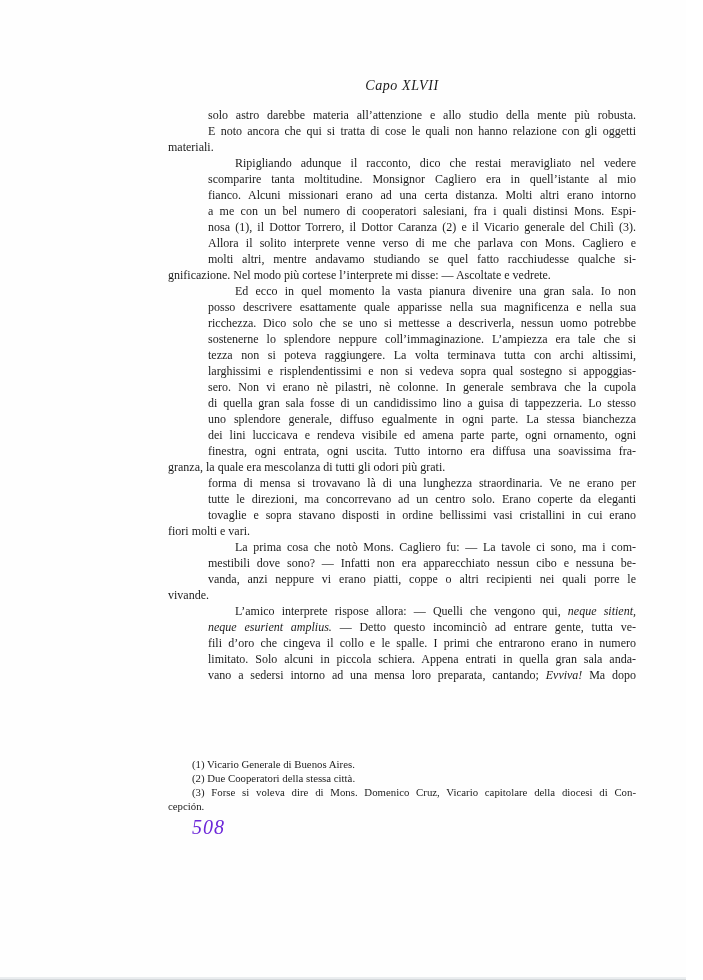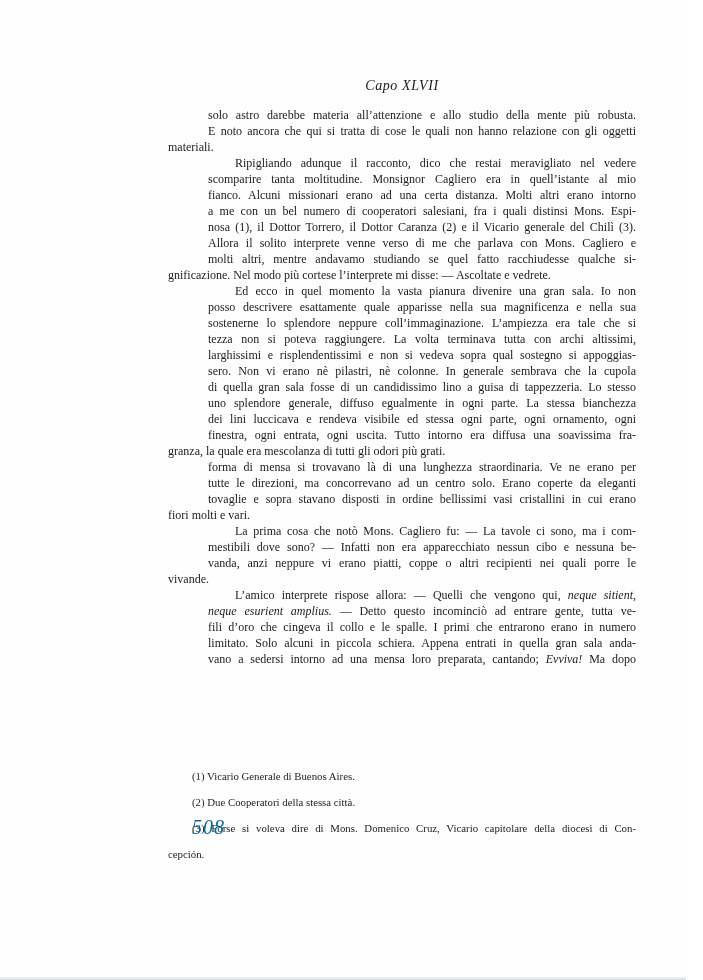--- a/index.html
+++ b/index.html
@@ -43,35 +43,34 @@
   .it { font-style: italic; }
   .footnotes {
     position: absolute;
     top: 757px;
     left: 168px;
     width: 468px;
   }
   .fn-line {
     line-height: 14px;
     font-size: 10.8px;
-    margin-top: 12px;
   }
   .fn-line.indent { text-indent: 24px; }
   .fn-line.just {
     text-align: justify;
     text-align-last: justify;
   }
   .page-number {
     position: absolute;
     top: 816px;
     left: 192px;
     font-size: 20px;
     font-style: italic;
     letter-spacing: 1px;
-    color: #0369a1;
+    color: #6d28d9;
   }
   .bottom-edge {
     position: absolute;
     bottom: 0;
     left: 0;
     width: 100%;
     height: 3px;
     background: #eaedef;
     border-bottom: 1px solid #d6dadd;
     box-sizing: border-box;
@@ -90,27 +89,28 @@
       <div class="line indent just">Ripigliando adunque il racconto, dico che restai meravigliato nel vedere</div>
       <div class="line just">scomparire tanta moltitudine. Monsignor Cagliero era in quell’istante al mio</div>
       <div class="line just">fianco. Alcuni missionari erano ad una certa distanza. Molti altri erano intorno</div>
       <div class="line just">a me con un bel numero di cooperatori salesiani, fra i quali distinsi Mons. Espi-</div>
       <div class="line just">nosa (1), il Dottor Torrero, il Dottor Caranza (2) e il Vicario generale del Chilì (3).</div>
       <div class="line just">Allora il solito interprete venne verso di me che parlava con Mons. Cagliero e</div>
       <div class="line just">molti altri, mentre andavamo studiando se quel fatto racchiudesse qualche si-</div>
       <div class="line">gnificazione. Nel modo più cortese l’interprete mi disse: — Ascoltate e vedrete.</div>
       <div class="line indent just">Ed ecco in quel momento la vasta pianura divenire una gran sala. Io non</div>
       <div class="line just">posso descrivere esattamente quale apparisse nella sua magnificenza e nella sua</div>
+      <div class="line just">ricchezza. Dico solo che se uno si mettesse a descriverla, nessun uomo potrebbe</div>
       <div class="line just">sostenerne lo splendore neppure coll’immaginazione. L’ampiezza era tale che si</div>
       <div class="line just">tezza non si poteva raggiungere. La volta terminava tutta con archi altissimi,</div>
       <div class="line just">larghissimi e risplendentissimi e non si vedeva sopra qual sostegno si appoggias-</div>
       <div class="line just">sero. Non vi erano nè pilastri, nè colonne. In generale sembrava che la cupola</div>
       <div class="line just">di quella gran sala fosse di un candidissimo lino a guisa di tappezzeria. Lo stesso</div>
       <div class="line just">uno splendore generale, diffuso egualmente in ogni parte. La stessa bianchezza</div>
-      <div class="line just">dei lini luccicava e rendeva visibile ed stessa ogni parte, ogni ornamento, ogni</div>
+      <div class="line just">dei lini luccicava e rendeva visibile ed amena parte parte, ogni ornamento, ogni</div>
       <div class="line just">finestra, ogni entrata, ogni uscita. Tutto intorno era diffusa una soavissima fra-</div>
       <div class="line">granza, la quale era mescolanza di tutti gli odori più grati.</div>
       <div class="line just">forma di mensa si trovavano là di una lunghezza straordinaria. Ve ne erano per</div>
       <div class="line just">tutte le direzioni, ma concorrevano ad un centro solo. Erano coperte da eleganti</div>
       <div class="line just">tovaglie e sopra stavano disposti in ordine bellissimi vasi cristallini in cui erano</div>
       <div class="line">fiori molti e vari.</div>
       <div class="line indent just">La prima cosa che notò Mons. Cagliero fu: — La tavole ci sono, ma i com-</div>
       <div class="line just">mestibili dove sono? — Infatti non era apparecchiato nessun cibo e nessuna be-</div>
       <div class="line just">vanda, anzi neppure vi erano piatti, coppe o altri recipienti nei quali porre le</div>
       <div class="line">vivande.</div>

